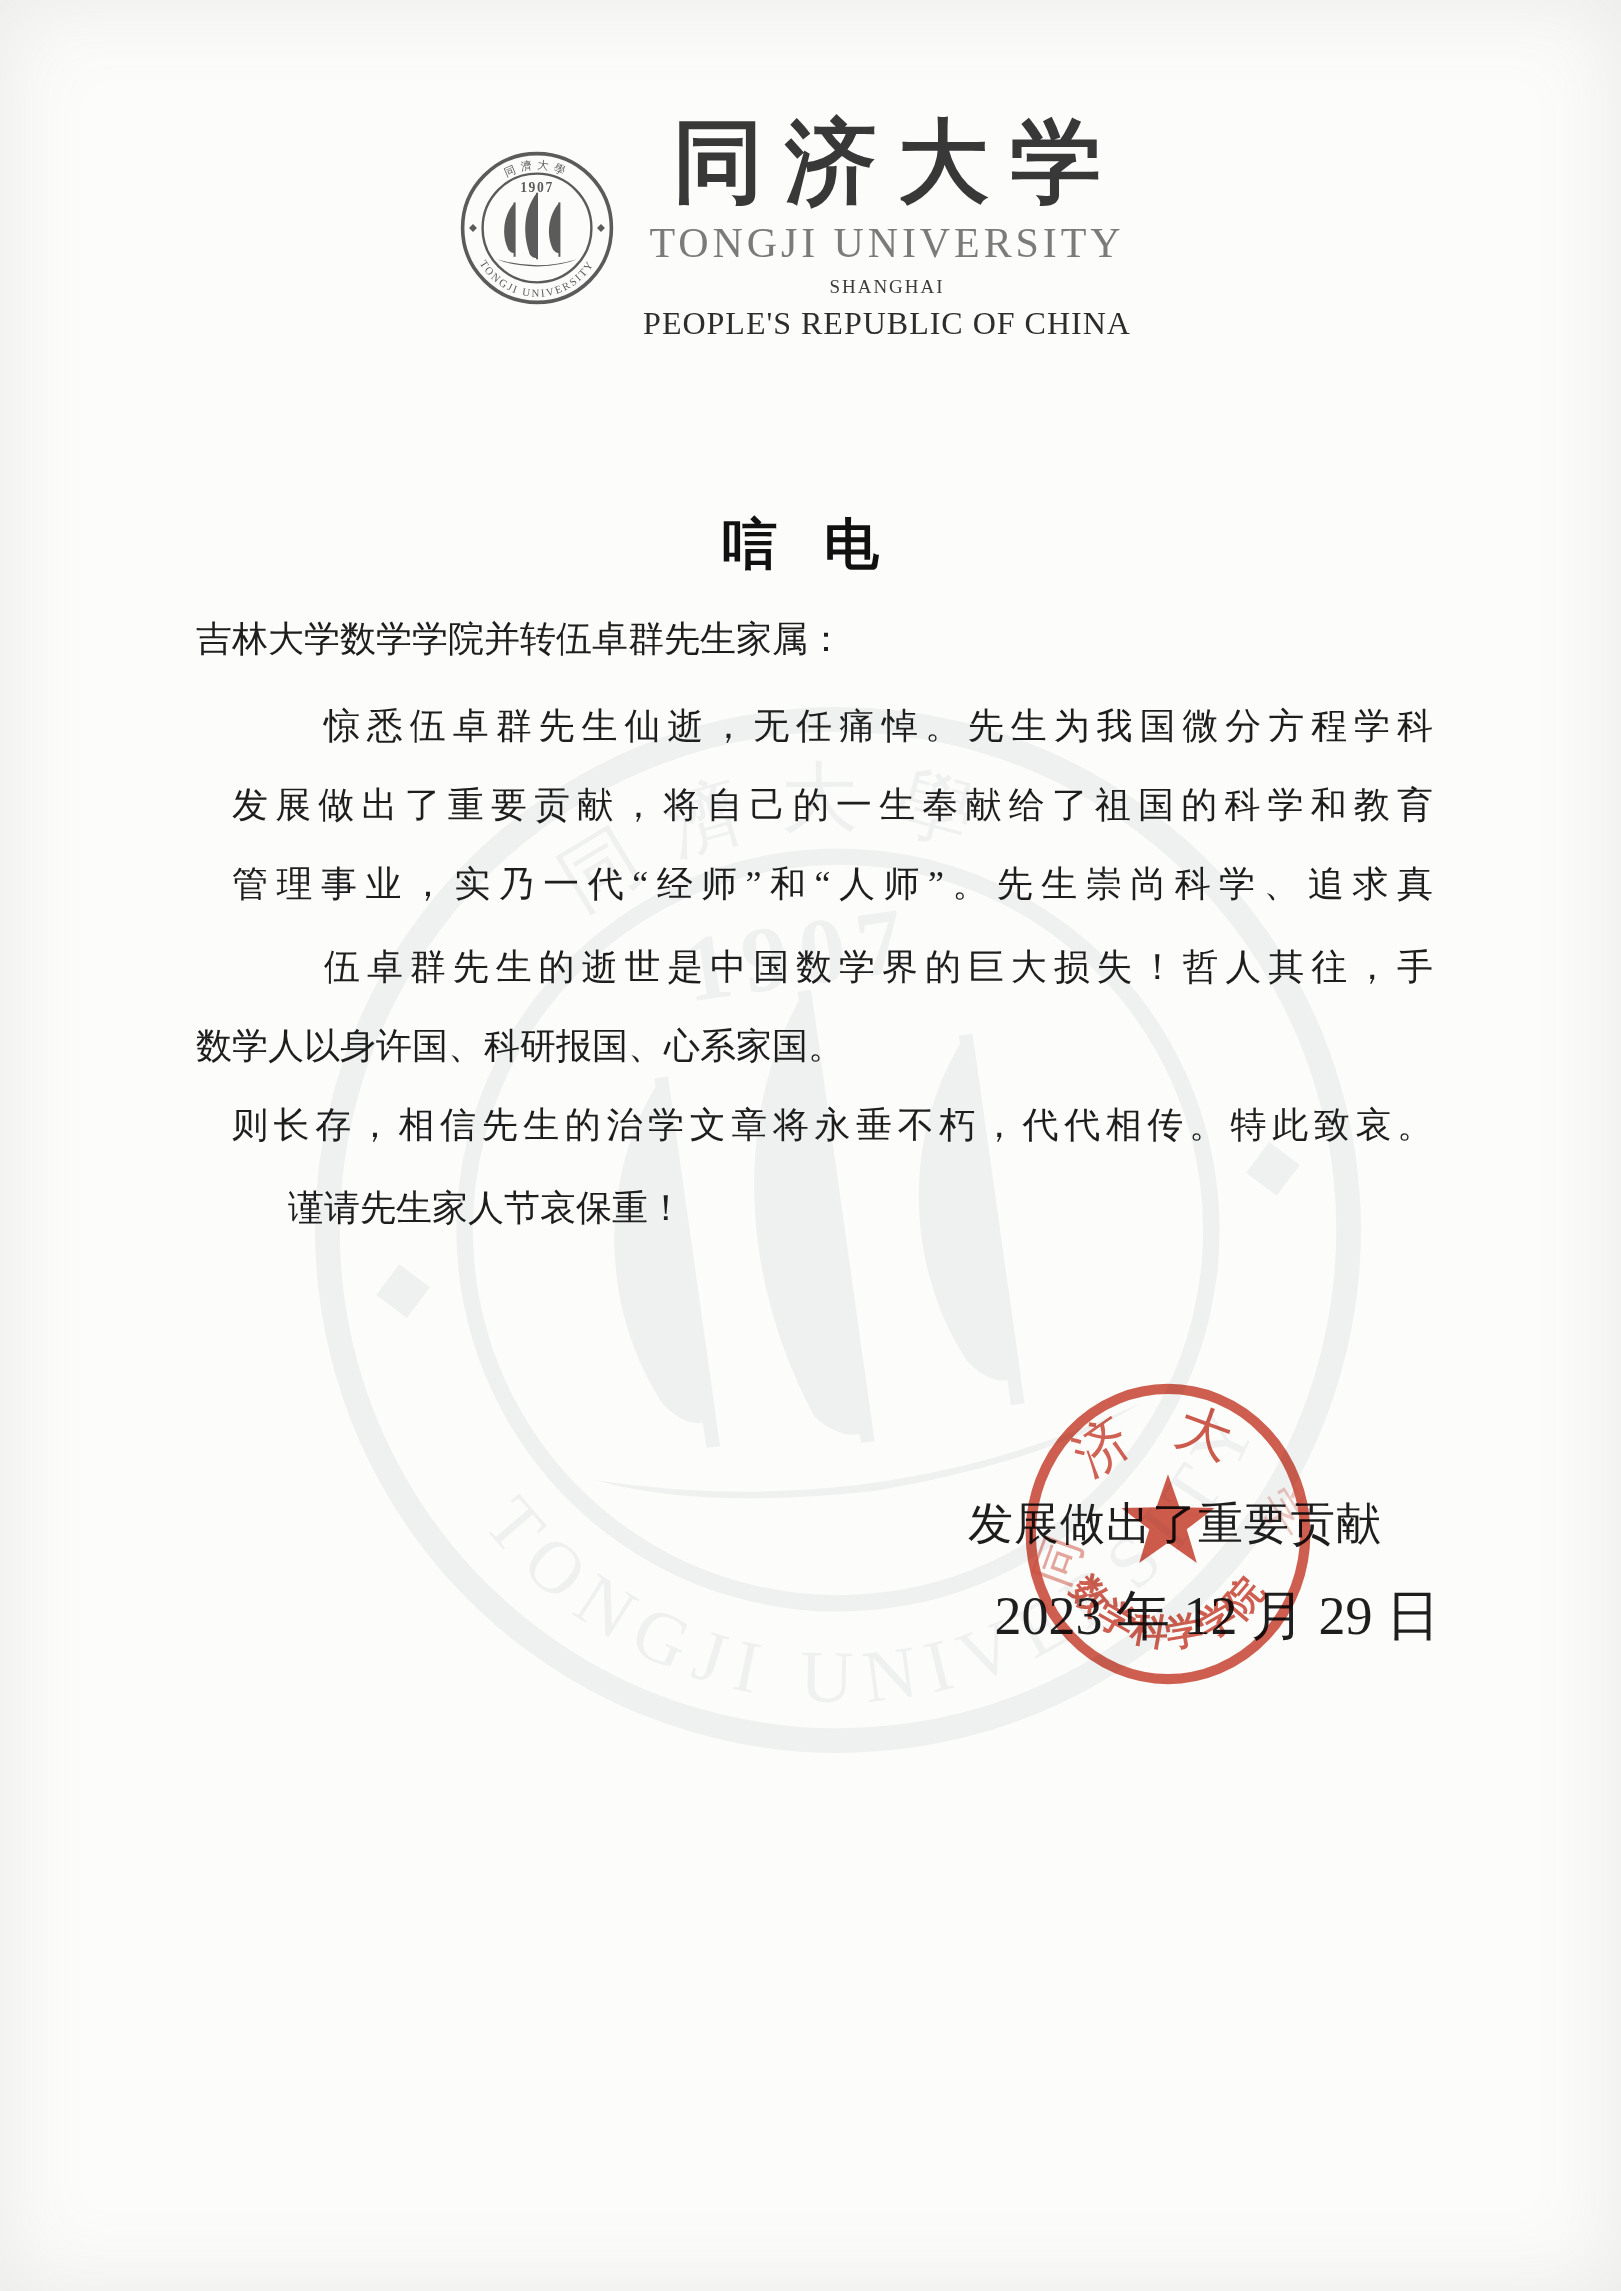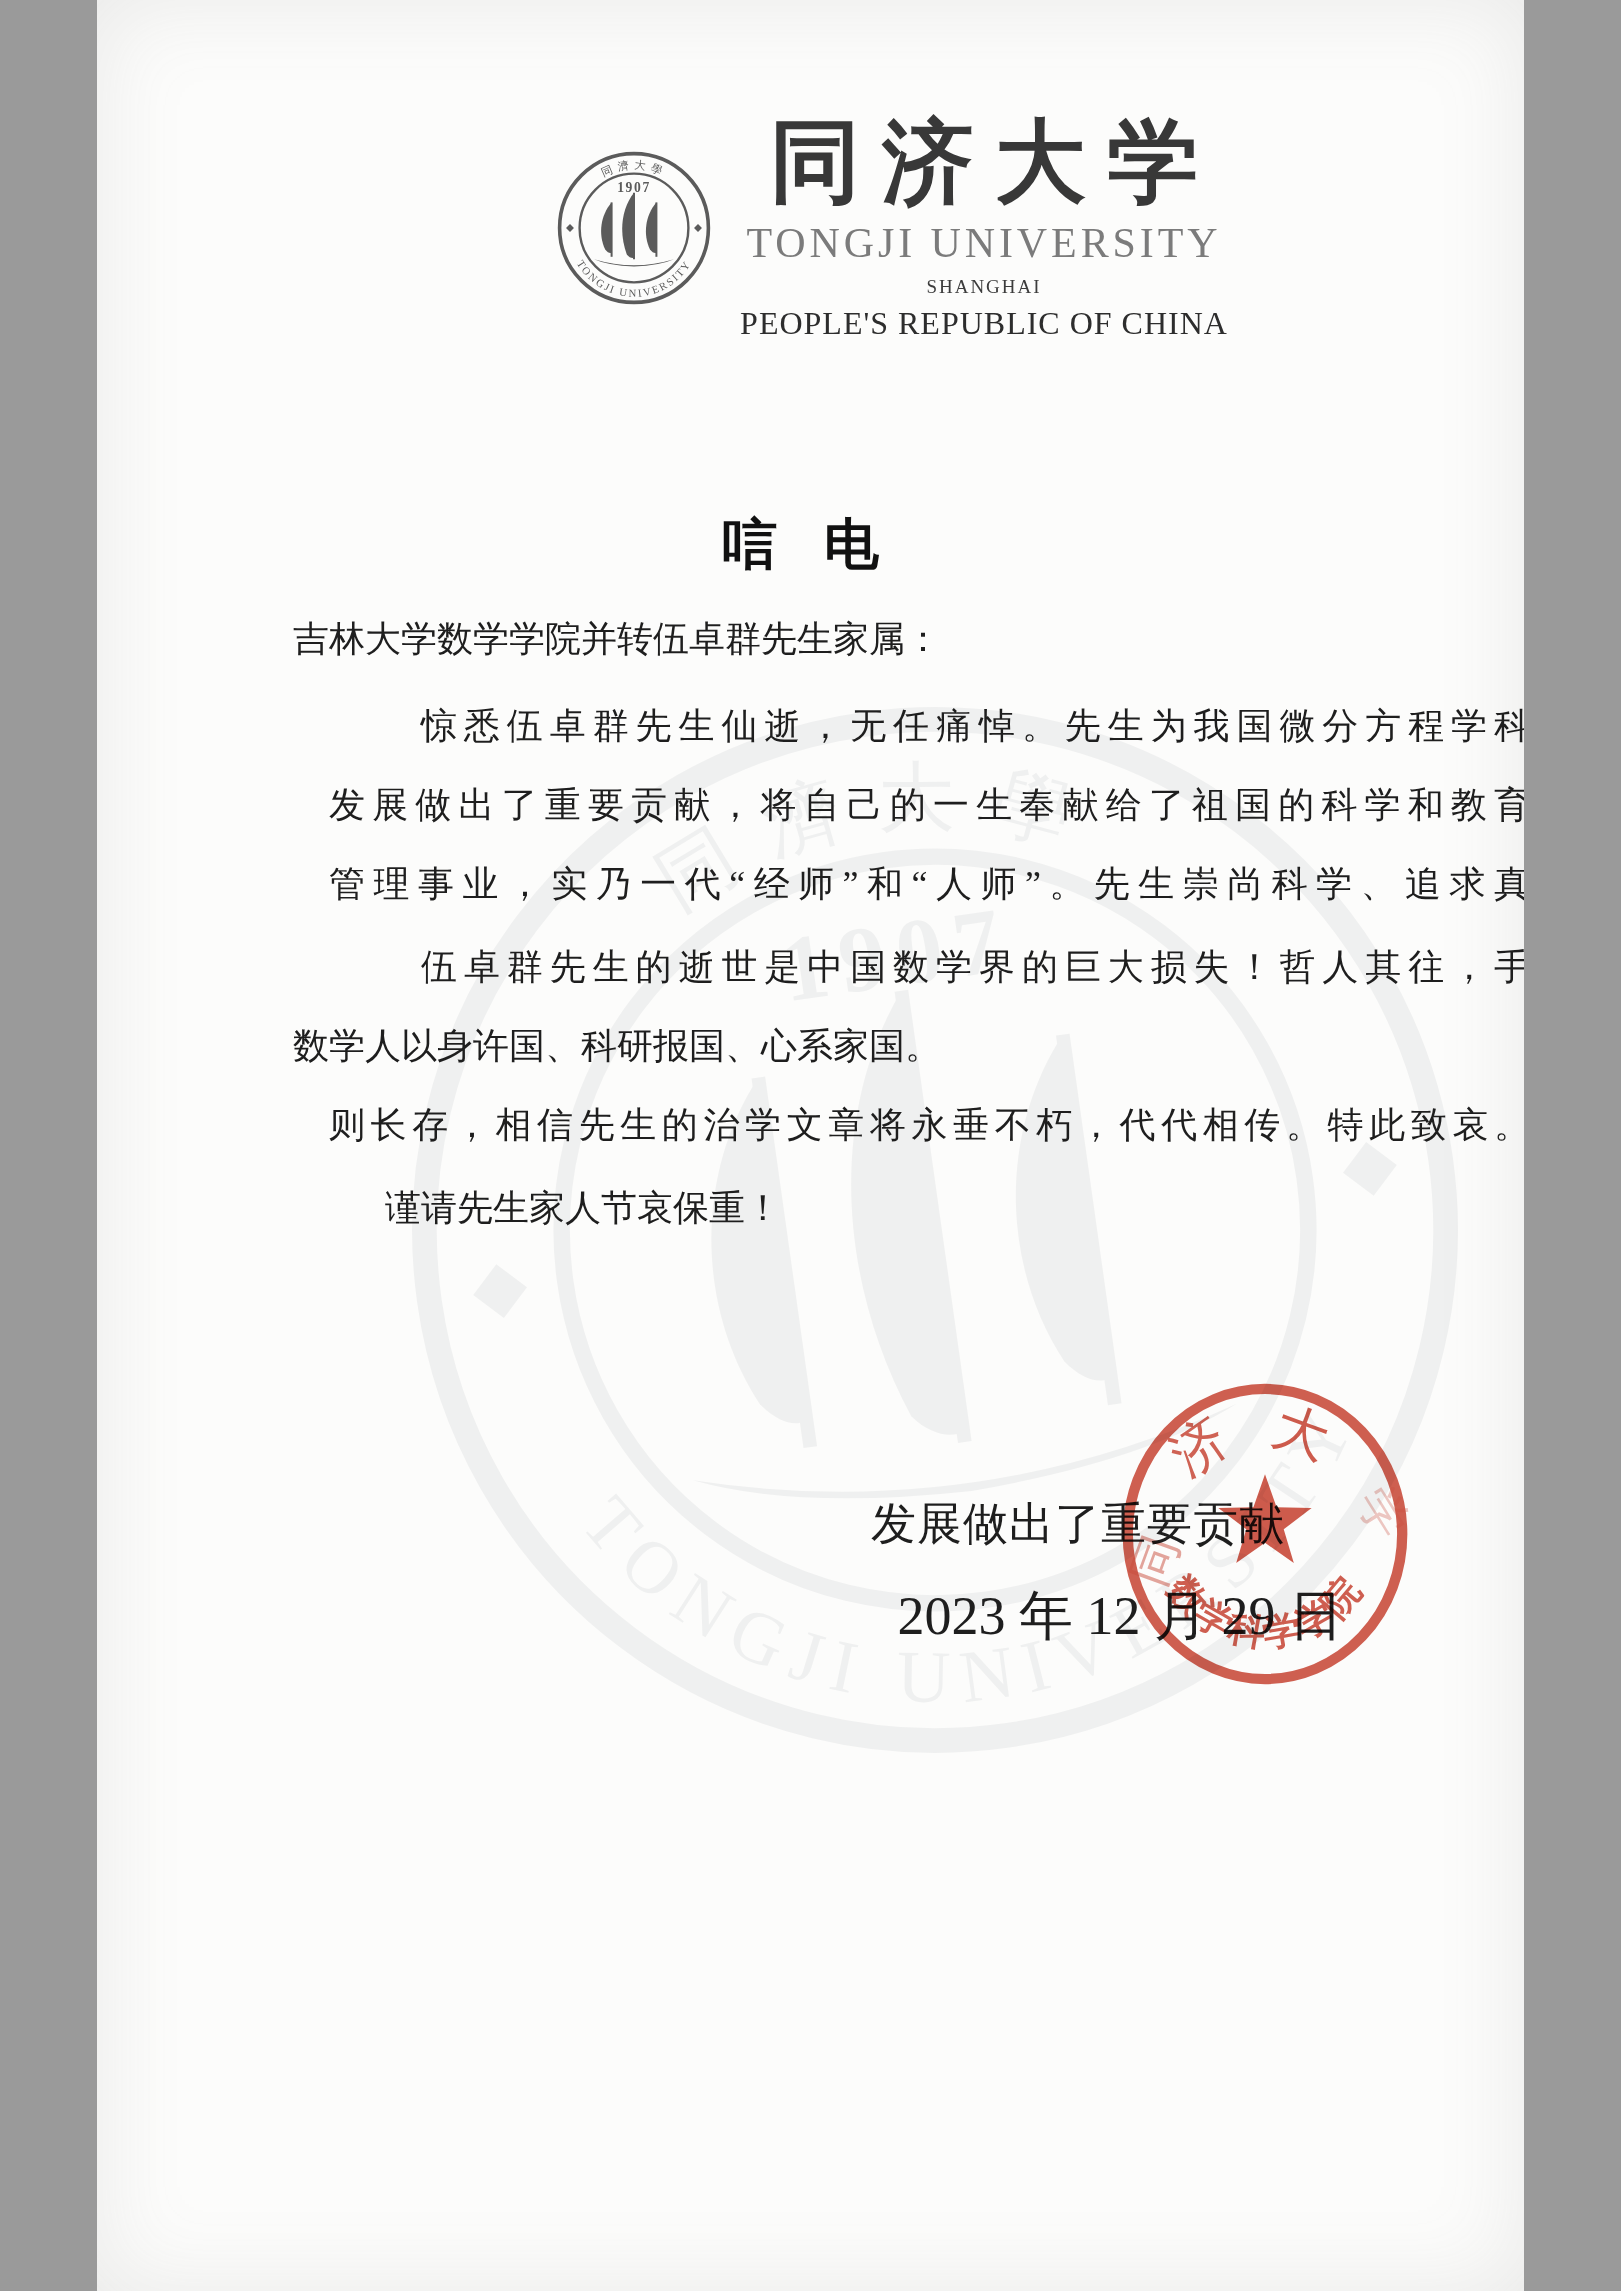--- a/index.html
+++ b/index.html
@@ -1,18 +1,18 @@
 <!DOCTYPE html>
 <html><head>
 <meta charset="utf-8">
 <style>
   html,body{margin:0;padding:0;}
   body{background:#9a9a9a;font-family:"Liberation Serif","DejaVu Serif",serif;}
   .page{
-    position:relative;width:1427px;height:2292px;margin:0 auto;
+    position:relative;width:1621px;height:2292px;margin:0 auto;
     background:#fcfcfb;overflow:hidden;color:#202020;
     box-shadow:inset 0 0 88px rgba(120,120,120,.14);
   }
   
   .watermark{
     position:absolute;left:289px;top:681px;width:1098px;height:1098px;
     color:#4a5560;opacity:.065;transform:rotate(-8deg);pointer-events:none;
   }
   
   .seal-logo{position:absolute;left:457px;top:148px;width:160px;height:160px;color:#454545;opacity:.88;}

